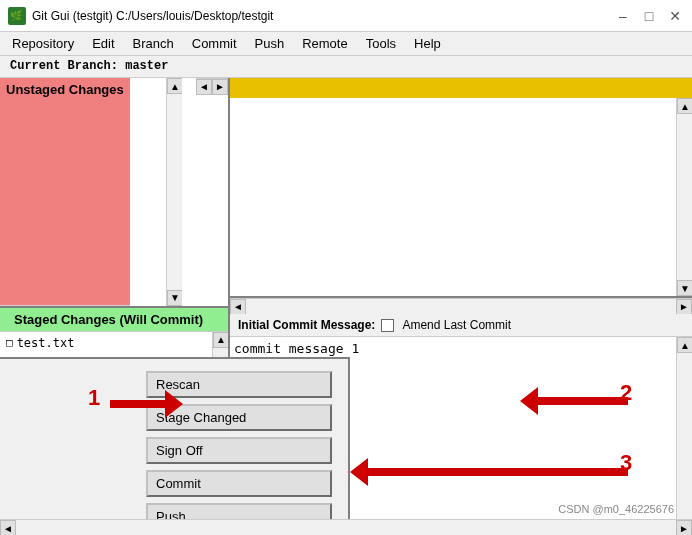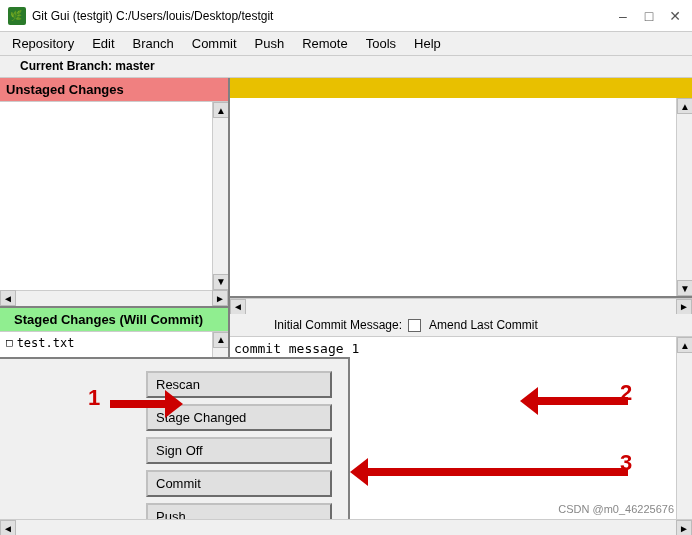--- a/index.html
+++ b/index.html
@@ -74,47 +74,49 @@
       padding: 2px 8px;
       cursor: pointer;
       font-size: 13px;
       color: #000;
       border-radius: 2px;
     }
 
     
     .branch-label {
       background: #f0f0f0;
-      padding: 3px 20px;
+      padding: 3px 10px;
       font-size: 12px;
       font-weight: bold;
       border-bottom: 1px solid #ccc;
       height: 22px;
+      font-family: Liberation Mono, monospace;
     }
 
     
     .main-area {
       display: flex;
       height: calc(535px - 32px - 24px - 22px);
       background: #ffffff;
     }
 
     
     .left-panel {
       width: 230px;
       display: flex;
       flex-direction: column;
       border-right: 2px solid #808080;
     }
 
     .unstaged-section {
       flex: 1;
       display: flex;
-      flex-direction: column;
+      flex-direction: row;
       border-bottom: 2px solid #808080;
+      gap: 14px;
     }
     .unstaged-header {
       background: #f08080;
       color: #000;
       font-weight: bold;
       padding: 4px 6px;
       font-size: 13px;
       border-bottom: 1px solid #ccc;
     }
 
@@ -218,22 +220,21 @@
     .commit-header {
       display: flex;
       align-items: center;
       padding: 4px 8px;
       background: #f0f0f0;
       border-bottom: 1px solid #ccc;
       font-size: 12px;
       gap: 6px;
     }
     .commit-header-label {
-      font-weight: normal;
-      margin-left: 36px;
+      font-weight: bold;
     }
     .amend-checkbox {
       width: 13px;
       height: 13px;
       border: 1px solid #666;
       background: white;
       display: inline-flex;
       align-items: center;
       justify-content: center;
       cursor: pointer;

